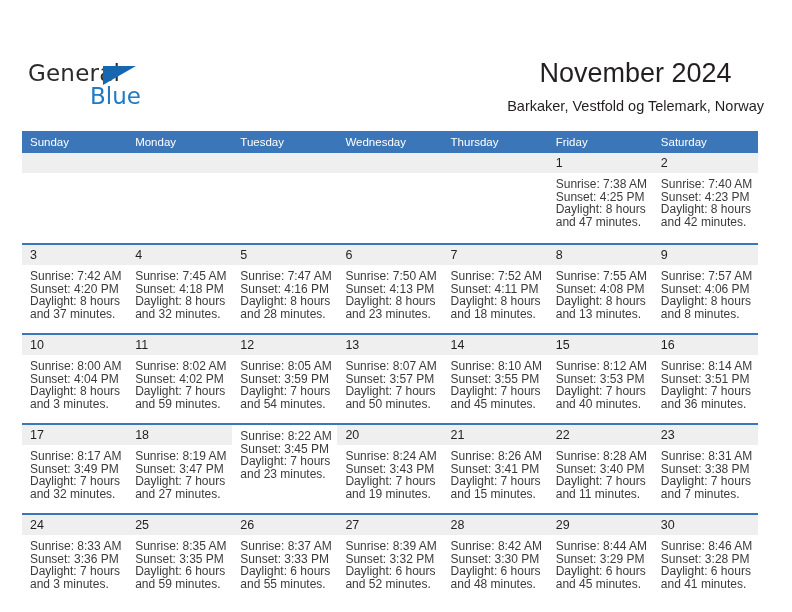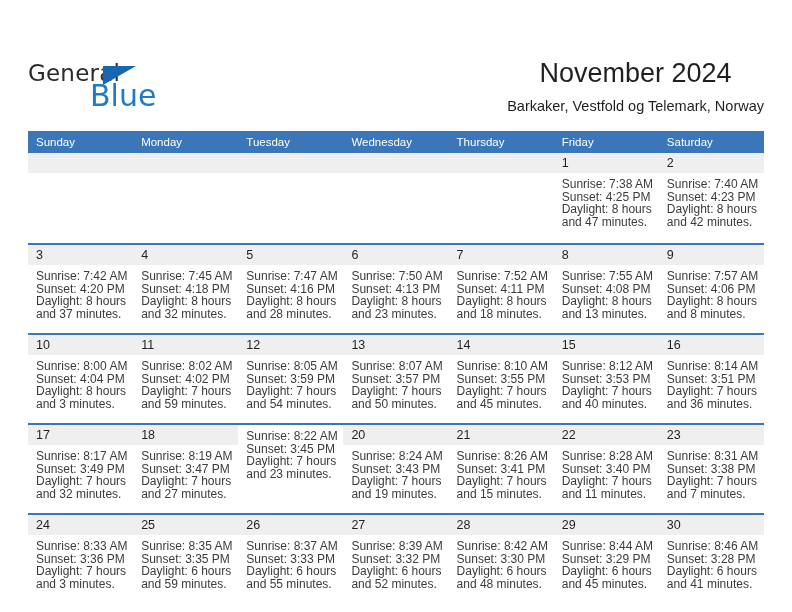--- a/index.html
+++ b/index.html
@@ -54,21 +54,21 @@
     top: 6px;
     width: 0;
     height: 0;
     border-left: 33px solid #1667b0;
     border-bottom: 19px solid transparent;
   }
   .brand-blue {
     position: absolute;
     left: 62px;
     top: 23px;
-    font-size: 30px;
+    font-size: 23px;
     color: #1e7bc4;
     font-family: "DejaVu Sans", sans-serif;
     font-weight: 400;
     line-height: 26px;
   }
 
   .title-block {
     position: absolute;
     right: 0;
     top: 0;
@@ -88,21 +88,21 @@
     font-weight: 400;
     color: #231f20;
     line-height: 18px;
     white-space: nowrap;
     font-family: "Liberation Sans", sans-serif;
   }
 
   
   .calendar {
     position: absolute;
-    left: 28px;
+    left: 22px;
     top: 105px;
     width: 736px;
   }
   .dow-row {
     display: flex;
     background: #3a76b8;
     height: 22px;
   }
   .dow-cell {
     flex: 1 1 0;

